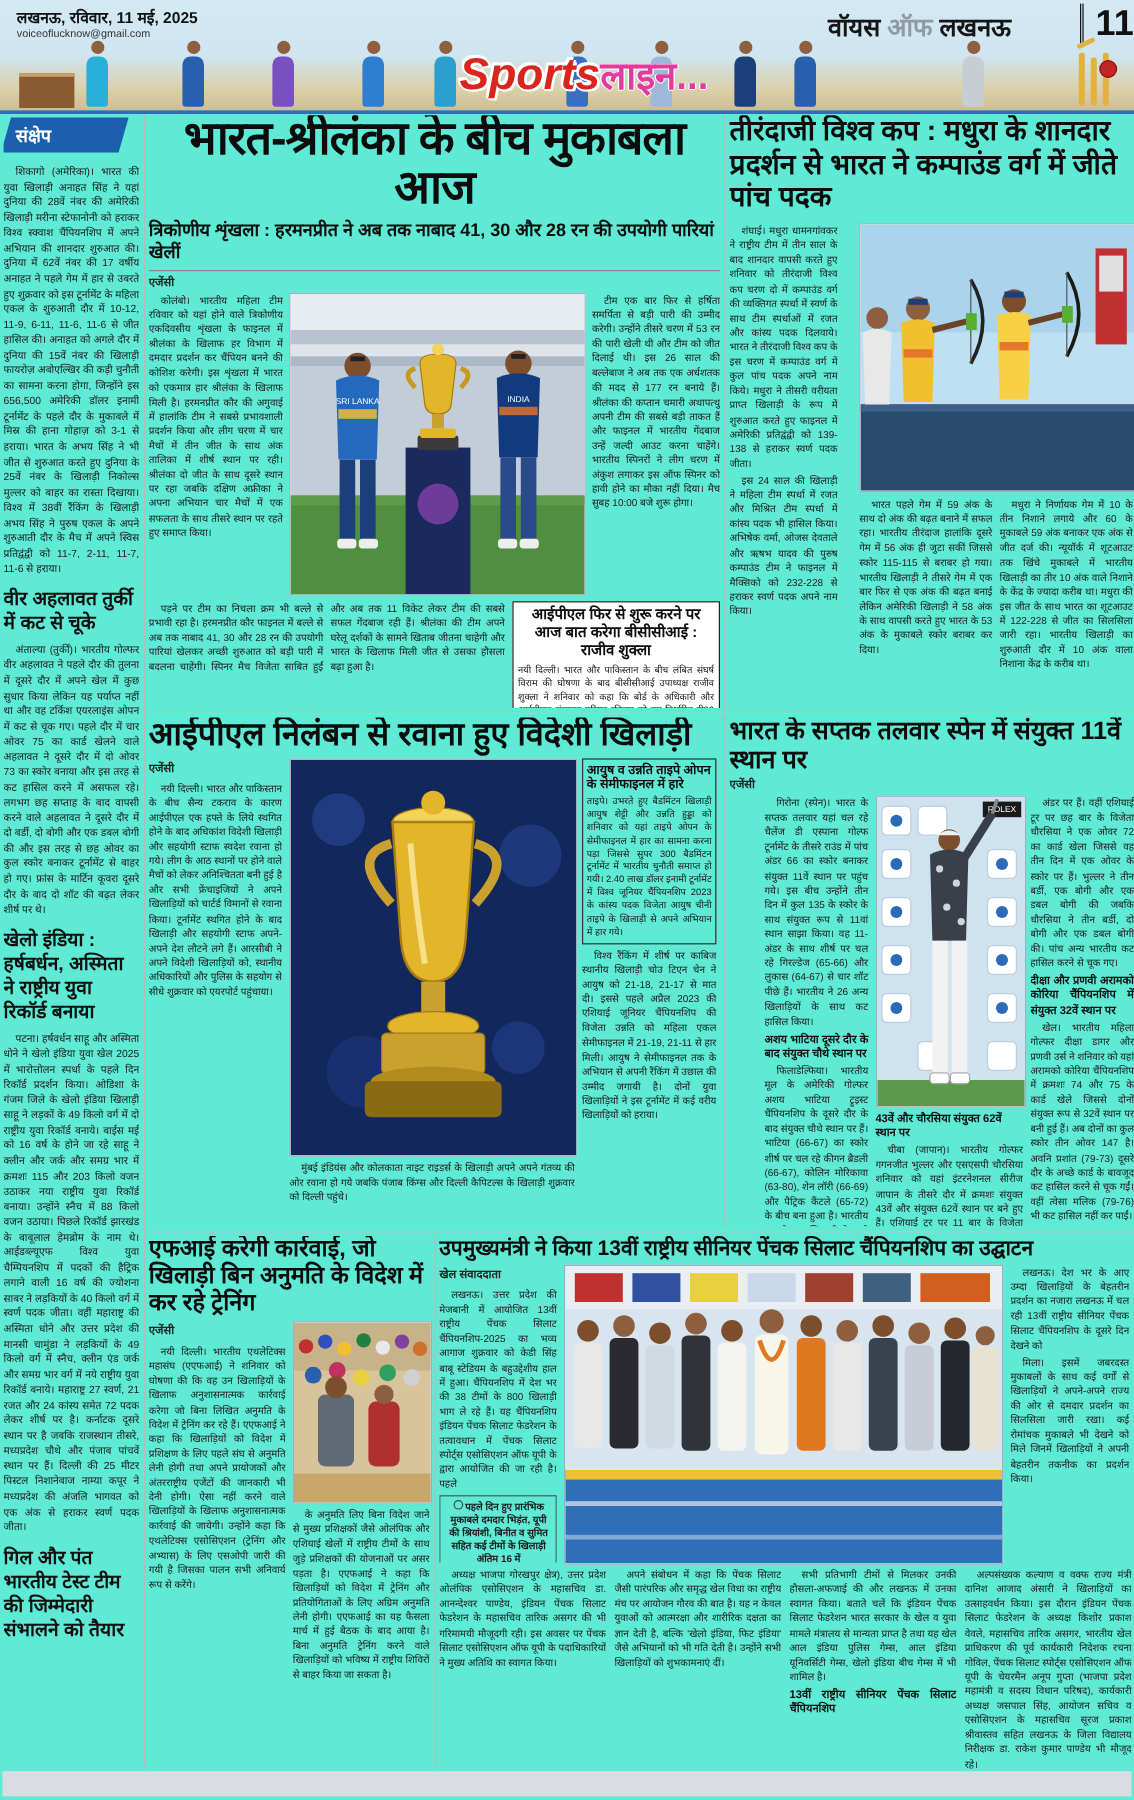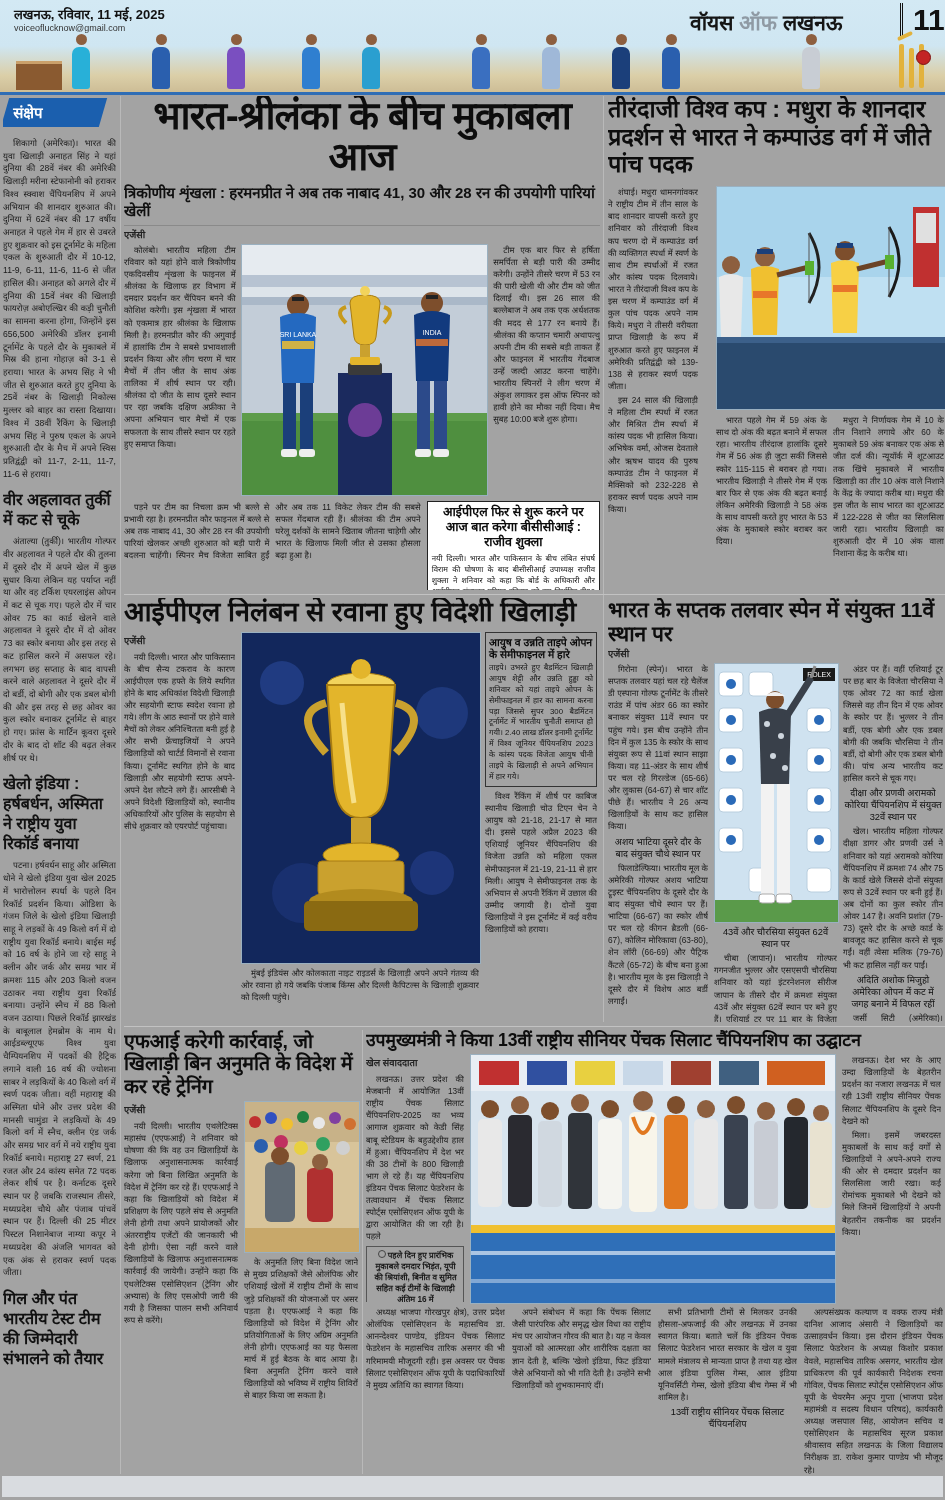--- a/index.html
+++ b/index.html
@@ -1,16 +1,16 @@
 <!DOCTYPE html>
 <html lang="hi"><head>
 <meta charset="utf-8">
 <style>
   html,body{margin:0;padding:0;background:#888;}
-  .page{position:relative;width:945px;height:1500px;margin:0 auto;background:#a3a3a3;
+  .page{position:relative;width:945px;height:1500px;margin:0 auto;background:#5eead4;
         font-family:"Liberation Sans","DejaVu Sans",sans-serif;color:#151515;overflow:hidden;}
   .abs{position:absolute;}
   
   .masthead{left:0;top:0;width:945px;height:92px;
     background:linear-gradient(180deg,#d3e9f4 0%,#cfe6f2 50%,#dbCfa8 82%,#cdbd96 100%);
     border-bottom:3px solid #2f6db5;overflow:hidden;}
   .dateline{left:14px;top:5px;font-size:13px;font-weight:700;color:#111;}
   .mast-email{left:14px;top:23px;font-size:9px;color:#333;}
   .ath{position:absolute;bottom:3px;width:22px;}
   .ath::before{content:"";display:block;width:11px;height:11px;border-radius:50%;background:#8d5f3f;margin:0 auto;}
@@ -38,21 +38,21 @@
   .kicker{background:#1b5fae;color:#fff;width:78px;padding:4px 12px 5px 8px;transform:skewX(-16deg);
           margin:2px 0 10px 2px;}
   .kicker span{display:block;transform:skewX(16deg);font-size:15px;font-weight:700;}
   .brief h3{margin:10px 0 5px;font-size:16px;line-height:1.25;font-weight:700;color:#111;}
   .brief.first h3{color:#14358e;font-size:17px;}
   .brief p{margin:0;font-size:8.6px;line-height:1.48;text-align:justify;text-indent:10px;color:#1a1a1a;}
   
   .bodytxt{font-size:8.3px;line-height:1.46;text-align:justify;color:#1a1a1a;overflow:hidden;}
   .bodytxt p{margin:0 0 2px;text-indent:10px;}
   .byline{font-size:9.5px;font-weight:700;color:#222;margin:2px 0 3px;}
-  .subh{font-size:9.3px;font-weight:400;line-height:1.3;margin:3px 0 2px;color:#101010;text-align:center;}
+  .subh{font-size:9.3px;font-weight:700;line-height:1.3;margin:3px 0 2px;color:#101010;}
   
   .main-story{left:124px;top:96px;width:476px;height:494px;overflow:hidden;}
   .main-story h1{margin:0;font-size:39px;line-height:1.05;font-weight:700;text-align:center;letter-spacing:-1px;color:#0d0d0d;}
   .main-story .subhead{font-size:15px;font-weight:700;margin:6px 0 0;line-height:1.2;color:#101010;
       border-bottom:1px solid #8a8a8a;padding-bottom:5px;}
   .mrow1{display:flex;gap:5px;margin-top:2px;height:252px;}
   .mcol1{width:112px;}
   .photo-frame{background:#e8eef2;border:1px solid #9ab0c0;overflow:hidden;}
   .photo-main{width:246px;height:250px;}
   .mcol2{width:107px;}
@@ -78,21 +78,21 @@
   .imid{width:238px;}
   .photo-ipl{width:238px;height:330px;}
   .icol3{width:112px;height:372px;}
   .box-badminton{border:1.2px solid #333;padding:3px;margin-bottom:3px;}
   .box-badminton h4{margin:0 0 2px;font-size:10.5px;line-height:1.2;font-weight:700;color:#0d0d0d;}
   .box-badminton p{font-size:7.8px;line-height:1.4;margin:0;text-align:justify;}
   
   .golf{left:608px;top:598px;width:337px;height:424px;overflow:hidden;}
   .golf h1{margin:0;font-size:21px;font-weight:700;line-height:1.12;color:#0d0d0d;}
   .grow{display:flex;gap:6px;margin-top:3px;}
-  .gL{width:100px;height:360px;}
+  .gL{width:100px;height:360px;margin-left:29px;}
   .gM{width:123px;}
   .photo-golf{width:123px;height:258px;position:relative;}
   .gR{width:100px;height:360px;}
   
   .fai{left:124px;top:1030px;width:236px;height:444px;overflow:hidden;}
   .fai h1{margin:0;font-size:19.5px;font-weight:700;line-height:1.15;color:#0d0d0d;}
   .frow{display:flex;gap:6px;margin-top:4px;}
   .fcol1{width:114px;height:380px;}
   .fcol2{width:114px;}
   .photo-fai{width:114px;height:150px;margin-bottom:3px;}
@@ -122,20 +122,23 @@
     <span class="ath" style="left:70px;--c:#28b0d8"></span>
     <span class="ath" style="left:150px;--c:#2a5fae"></span>
     <span class="ath" style="left:225px;--c:#7a4fc0"></span>
     <span class="ath" style="left:300px;--c:#2f7fd0"></span>
     <span class="ath" style="left:360px;--c:#2a9fd0"></span>
     <span class="ath" style="left:470px;--c:#3a6fc0"></span>
     <span class="ath" style="left:540px;--c:#9fb8d8"></span>
     <span class="ath" style="left:610px;--c:#1b3f7a"></span>
     <span class="ath" style="left:660px;--c:#2a5fae"></span>
     <span class="ath" style="left:800px;--c:#c8cdd4"></span>
+    <div class="abs sports-title">
+      <span class="sports-word">Sports</span><span class="line-word">लाइन...</span>
+    </div>
     <div class="abs brand">
       <span>वॉयस</span>
       <span class="of">ऑफ</span>
       <span>लखनऊ</span>
     </div>
     <div class="abs pagebar">11</div>
     <div class="abs stumps">
       <span class="stump" style="left:4px"></span>
       <span class="stump" style="left:14px;height:40px"></span>
       <span class="stump" style="left:24px"></span>

